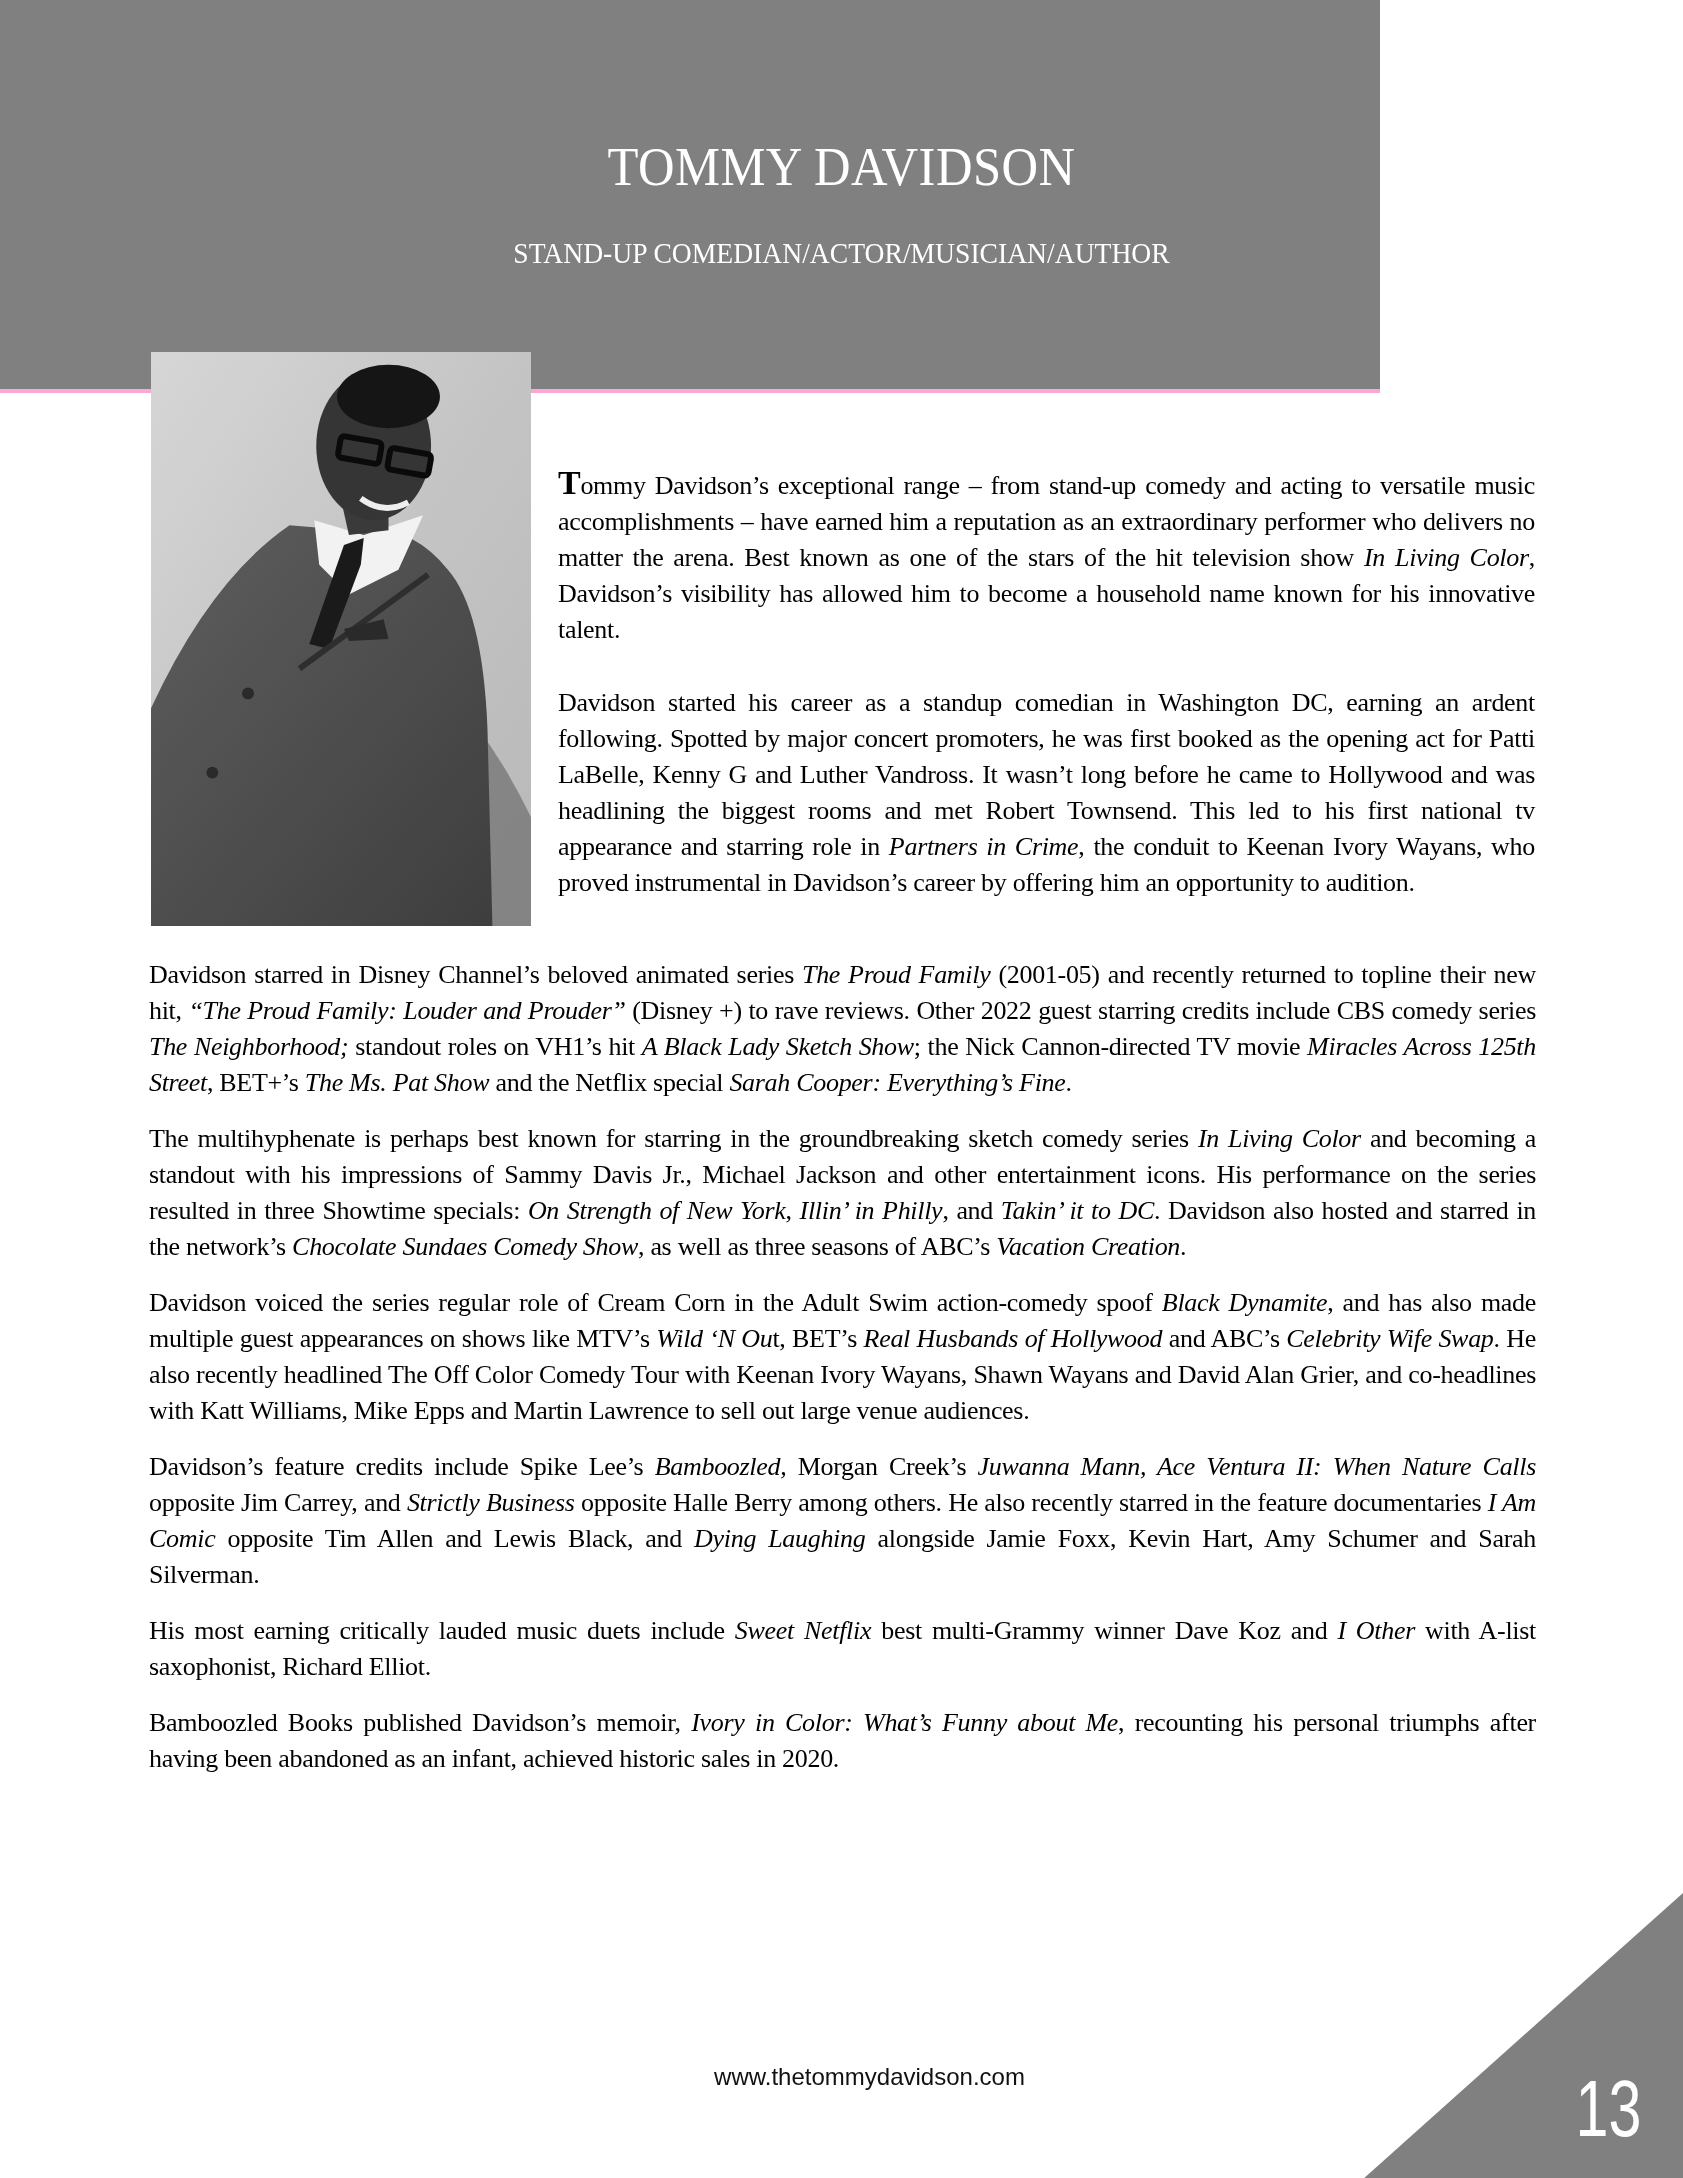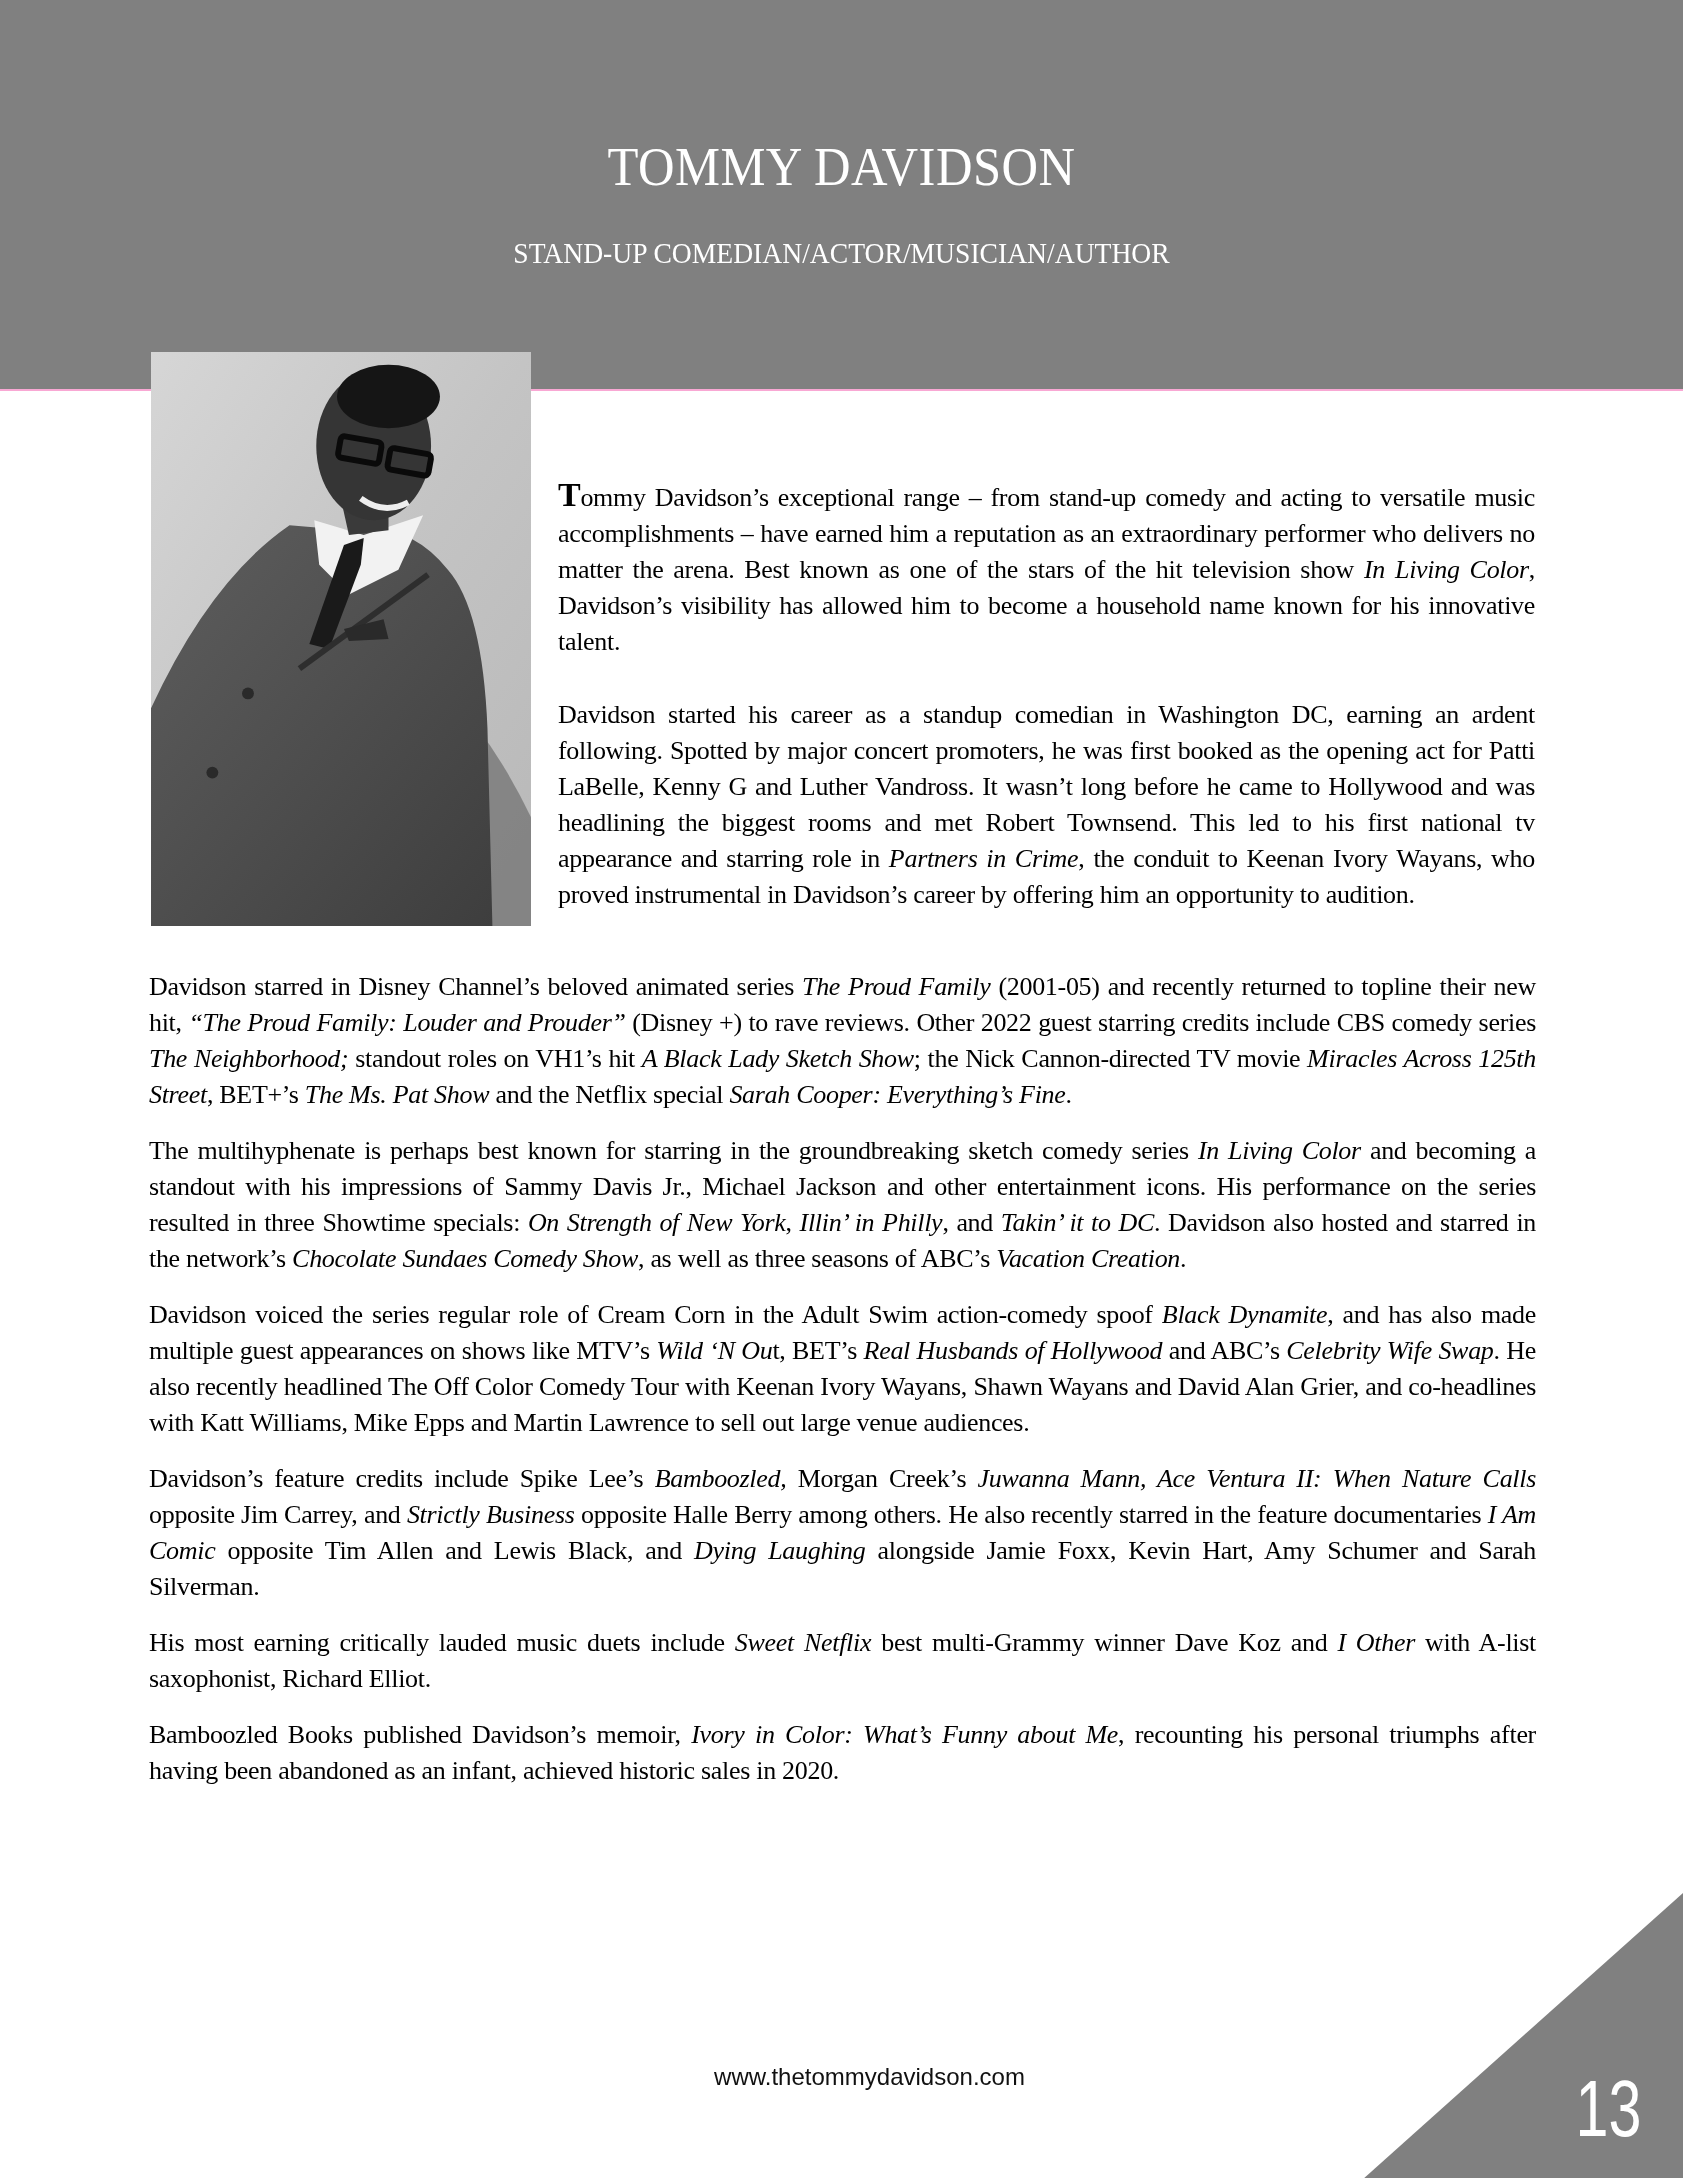--- a/index.html
+++ b/index.html
@@ -2,22 +2,22 @@
 <html><head>
 <meta charset="utf-8">
 <style>
   html, body { margin: 0; padding: 0; }
   body {
     width: 1683px; height: 2178px; position: relative; overflow: hidden;
     background: #ffffff; color: #000;
     font-family: "Liberation Serif", "DejaVu Serif", serif;
   }
   .banner {
-    position: absolute; left: 0; top: 0; width: 1683px; height: 389px;
-    background: #808080; border-bottom: 2px solid #f9a8d4;
+    position: absolute; left: 0; top: 0; width: 1380px; height: 389px;
+    background: #808080; border-bottom: 4px solid #f9a8d4;
   }
   .banner-title {
     position: absolute; left: 0; width: 1683px; top: 135px;
     text-align: center; color: #fff; font-size: 55px; letter-spacing: 0.5px;
     font-family: "Liberation Serif", "DejaVu Serif", serif;
     transform: scaleX(0.92);
   }
   .banner-subtitle {
     position: absolute; left: 0; width: 1683px; top: 236px;
     text-align: center; color: #fff; font-size: 30px;
@@ -27,21 +27,20 @@
   .photo {
     position: absolute; left: 151px; top: 352px; width: 380px; height: 574px;
     overflow: hidden; background: #cfcfcf;
   }
   .photo svg { display: block; width: 100%; height: 100%; }
 
   .text {
     font-size: 26px; line-height: 36px; text-align: justify;
     font-family: "Liberation Serif", "DejaVu Serif", serif;
     letter-spacing: -0.3px;
-    margin-top: 12px;
   }
   .text p { margin: 0; }
   .text em { font-style: italic; }
   .text-right {
     position: absolute; left: 558px; top: 465px; width: 977px;
   }
   .text-right p + p { margin-top: 37px; }
   .dropcap { font-size: 34px; font-weight: bold; }
   .text-full {
     position: absolute; left: 149px; top: 957px; width: 1387px;

